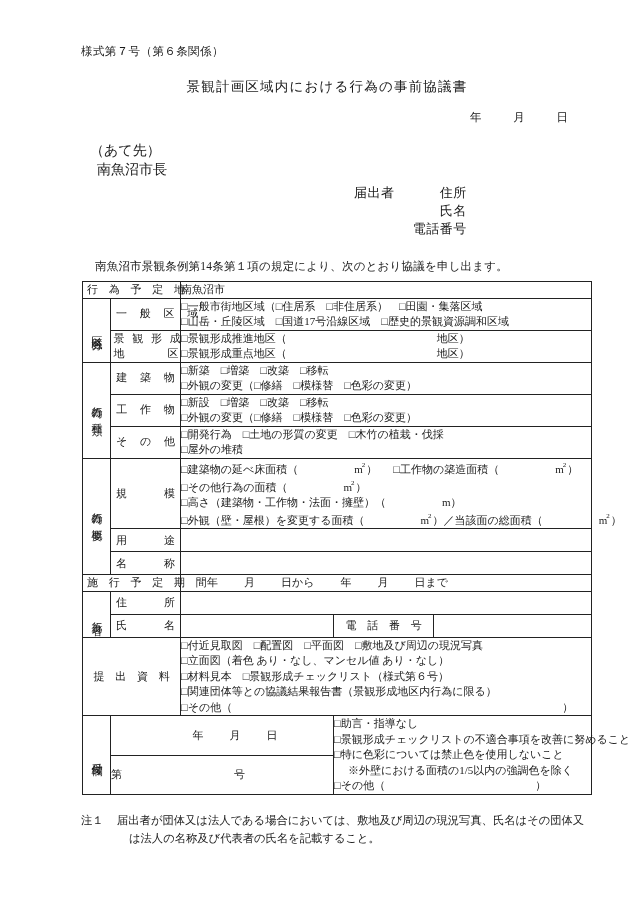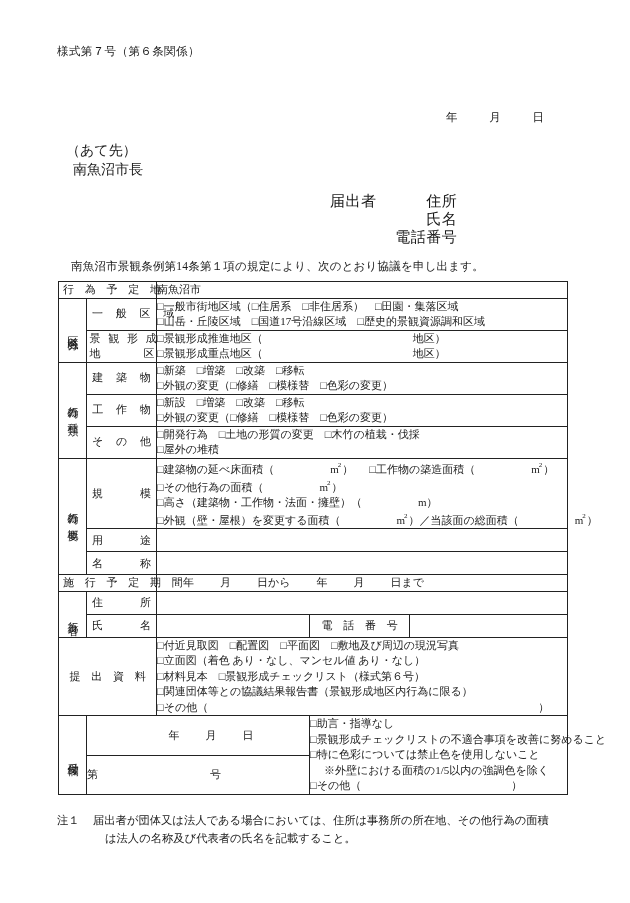--- a/index.html
+++ b/index.html
@@ -14,20 +14,21 @@
     font-family: "Liberation Serif", "DejaVu Serif", serif;
     color: #1a1a1a;
     font-size: 11px;
     overflow: hidden;
   }
   .page {
     position: relative;
     width: 606px;
     height: 903px;
     box-sizing: border-box;
+    margin-left: 24px;
   }
 
   
   .form-no {
     position: absolute;
     left: 57px;
     top: 44px;
     font-size: 11.5px;
     letter-spacing: 0.4px;
     white-space: nowrap;
@@ -57,22 +58,22 @@
     left: 66px;
     top: 141px;
     font-size: 14px;
     line-height: 19px;
   }
   .addressee-wrap .to-name { padding-left: 7px; }
 
   .applicant {
     position: absolute;
     left: 330px;
-    top: 192px;
-    font-size: 15px;
+    top: 184px;
+    font-size: 13px;
     line-height: 18px;
     white-space: nowrap;
   }
   .applicant .lbl {
     display: inline-block;
     vertical-align: top;
     letter-spacing: 0.5px;
   }
   .applicant .fields {
     display: inline-block;
@@ -199,20 +200,21 @@
     white-space: nowrap;
   }
 </style>
 </head>
 <body>
 
 <div class="page">
 
   <div class="form-no">様式第７号（第６条関係）</div>
 
+  <div class="doc-title">景観計画区域内における行為の事前協議書</div>
 
   <div class="date-line">
     <span>年</span>
     <span class="gap"></span>
     <span>月</span>
     <span class="gap"></span>
     <span>日</span>
   </div>
 
   <div class="addressee-wrap">
@@ -388,18 +390,18 @@
         <td colspan="2" class="content thick-bottom">
           <span>第</span><span class="blank-l"></span><span class="blank-s"></span><span>号</span>
         </td>
       </tr>
 
     </tbody>
   </table>
 
   <div class="notes">
     <span class="note">
-      <span class="marker">注１</span><span>届出者が団体又は法人である場合においては、住所は事務所の所在地、その他行為の面積</span>
+      <span class="marker">注１</span><span>届出者が団体又は法人である場合においては、敷地及び周辺の現況写真、氏名はその団体又</span>
     </span>
     <span class="cont">は法人の名称及び代表者の氏名を記載すること。</span>
   </div>
 
 </div>
 
 </body></html>

